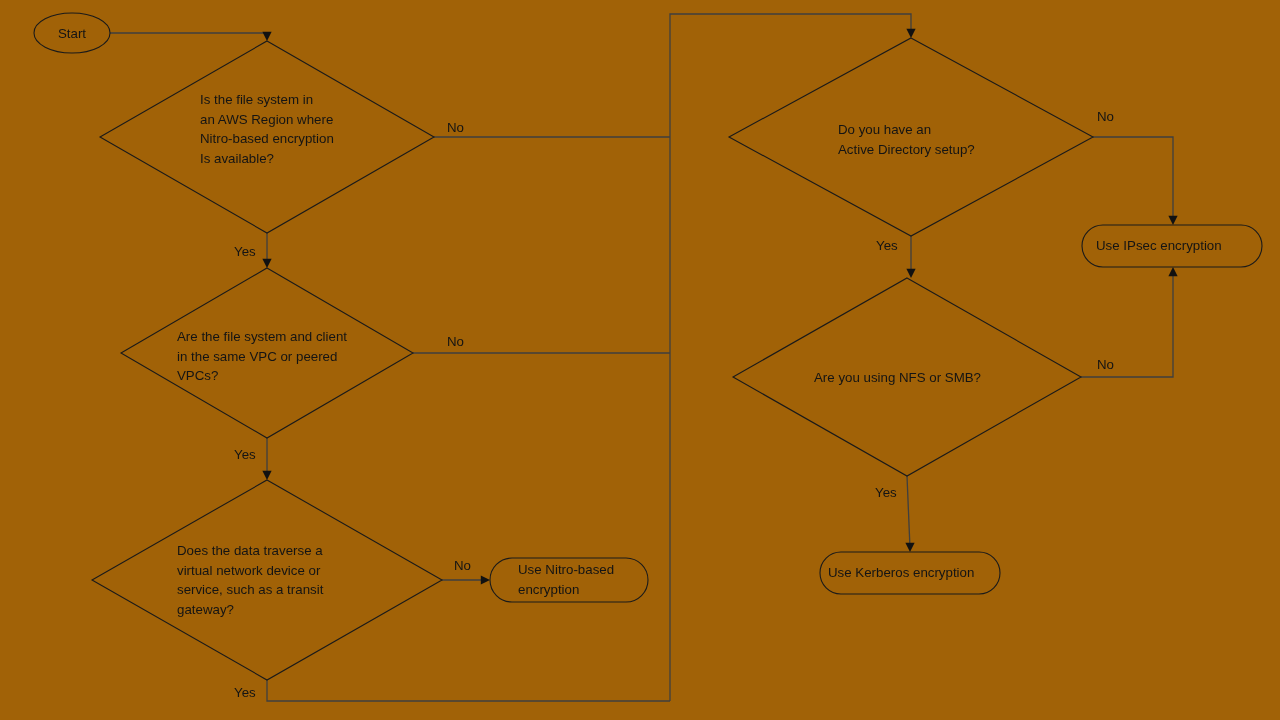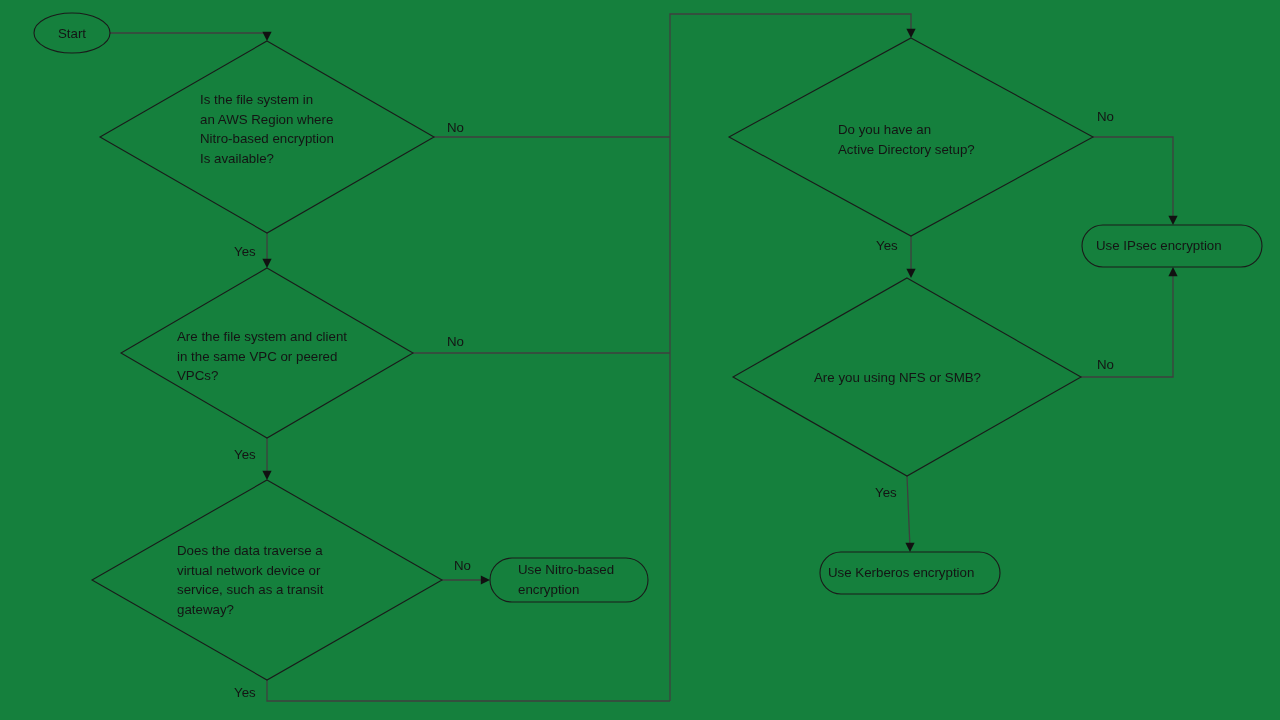--- a/index.html
+++ b/index.html
@@ -4,21 +4,21 @@
 <style>
   html, body {
     margin: 0;
     padding: 0;
     background: #ffffff;
   }
   #canvas {
     position: relative;
     width: 1280px;
     height: 720px;
-    background: #15803d;
+    background: #a16207;
     overflow: hidden;
     font-family: "Liberation Sans", sans-serif;
   }
   svg { display: block; }
   .shape-line {
     fill: none;
     stroke: #1a1a1a;
     stroke-width: 1.1;
   }
   .conn {

